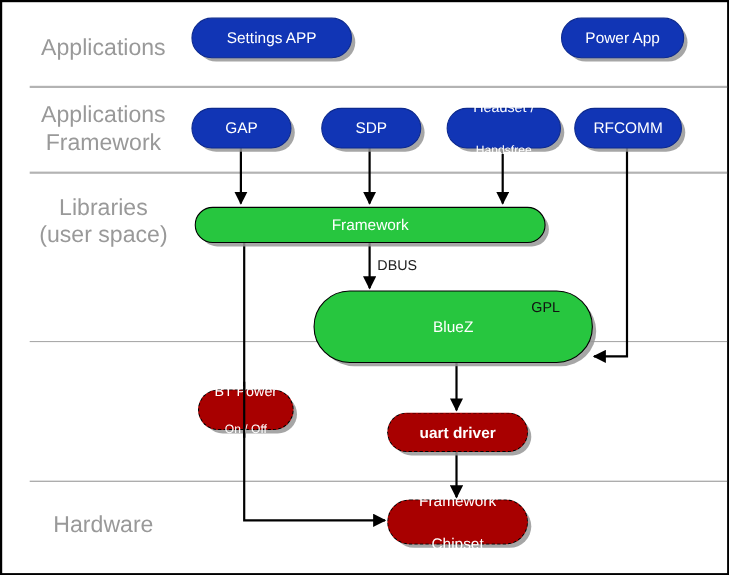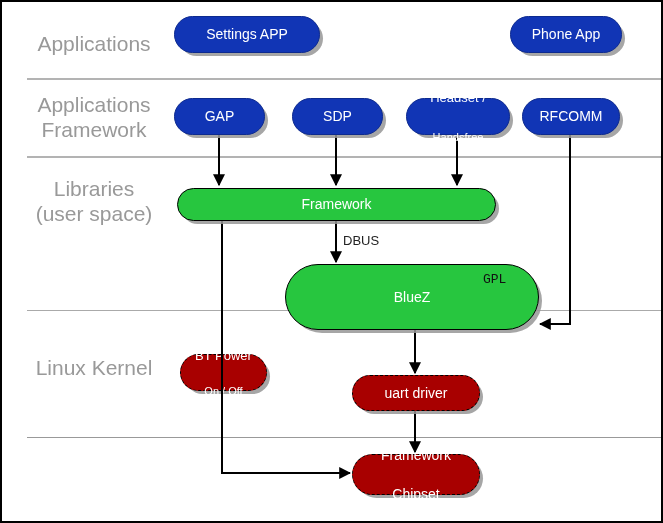--- a/index.html
+++ b/index.html
@@ -104,22 +104,22 @@
   <div class="divider" style="left:25px;top:435px;width:636px;height:1px;background:#999999;"></div>
 
   <div class="layer-label" style="left:8px;top:29px;width:168px;">Applications</div>
 
   <div class="layer-label" style="left:8px;top:90px;width:168px;">Applications
 Framework</div>
 
   <div class="layer-label" style="left:8px;top:174px;width:168px;">Libraries
 (user space)</div>
 
-  <div class="layer-label" style="left:8px;top:353px;width:168px;">Linux Kernel</div>
 
+  <div class="layer-label" style="left:8px;top:463px;width:168px;">Hardware</div>
 
   <svg id="wires">
     <defs>
       <marker id="arrow" viewBox="0 0 10 10" refX="9" refY="5" markerWidth="6" markerHeight="6" orient="auto-start-reverse">
         <path d="M 0 0 L 10 5 L 0 10 z" fill="#000000"></path>
       </marker>
     </defs>
 
     <path class="wire" d="M 217 132 L 217 183" marker-end="url(#arrow)"></path>
 
@@ -136,21 +136,21 @@
     <path class="wire" d="M 413 408 L 413 450" marker-end="url(#arrow)"></path>
 
     <path class="wire" d="M 220 218 L 220 471 L 348 471" marker-end="url(#arrow)"></path>
   </svg>
 
   <div class="node blue" style="left:172px;top:14px;width:146px;height:37px;">
     <span class="t1 big">Settings APP</span>
   </div>
 
   <div class="node blue" style="left:508px;top:14px;width:112px;height:37px;">
-    <span class="t1 big">Phone App</span>
+    <span class="t1 big">Power App</span>
   </div>
 
   <div class="node blue" style="left:290px;top:96px;width:91px;height:37px;">
     <span class="t1 big">SDP</span>
   </div>
 
   <div class="node blue" style="left:172px;top:96px;width:91px;height:37px;">
     <span class="t1 big">GAP</span>
   </div>
 
@@ -163,28 +163,28 @@
     <span class="t1 big">RFCOMM</span>
   </div>
 
   <div class="node green" style="left:175px;top:186px;width:319px;height:33px;">
     <span class="t1 big">Framework</span>
   </div>
 
   <div class="node green" style="left:283px;top:262px;width:254px;height:66px;">
     <span class="t1 big">BlueZ</span>
   </div>
-  <span class="gpl-tag" style="left:481px;top:270px;font-family:Liberation Mono, monospace;">GPL</span>
+  <span class="gpl-tag" style="left:481px;top:270px;">GPL</span>
 
   <div class="node red" style="left:178px;top:352px;width:87px;height:37px;">
     <span class="t1">BT Power</span>
     <span class="t2">On / Off</span>
   </div>
 
-  <div class="node red" style="left:350px;top:373px;width:128px;height:36px;">
+  <div class="node red" style="left:350px;top:373px;width:128px;height:36px;font-weight:bold;">
     <span class="t1 big">uart driver</span>
   </div>
 
   <div class="node red" style="left:350px;top:452px;width:128px;height:41px;">
     <span class="t1 big">Framework</span>
     <span class="t1 big">Chipset</span>
   </div>
 
   <svg id="wires-top">
 

